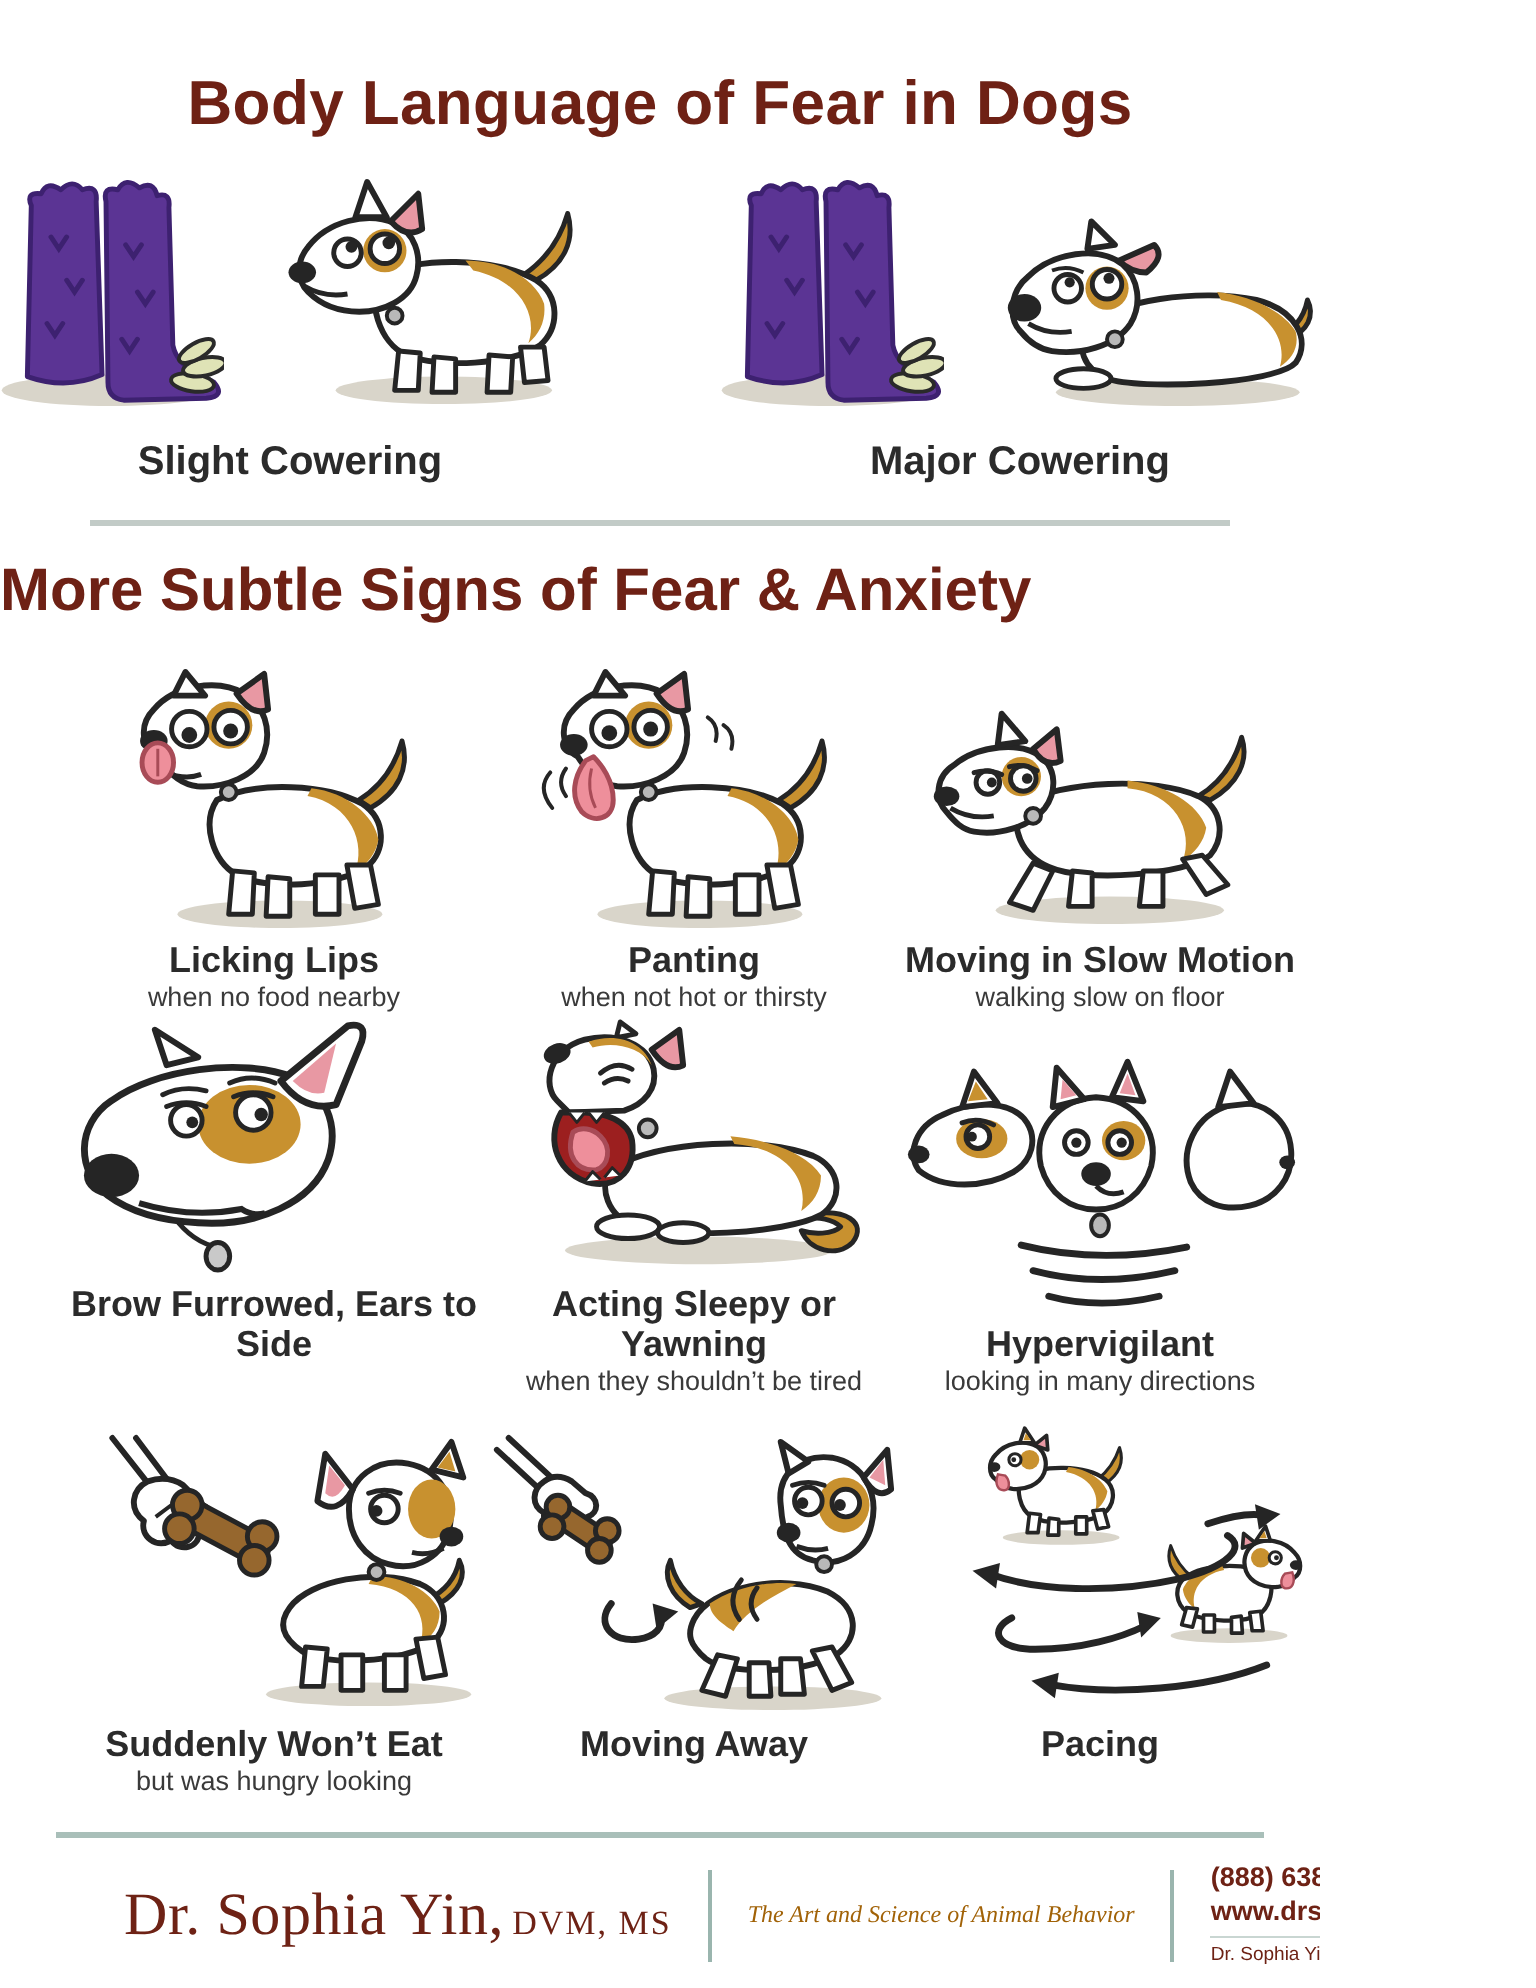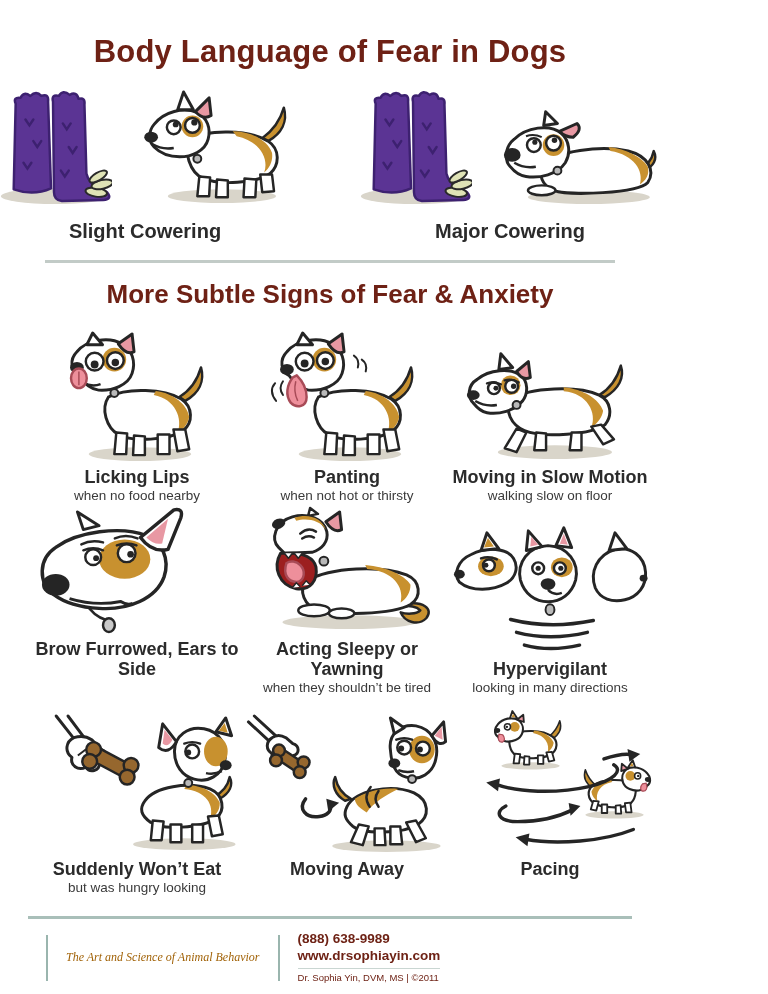--- a/index.html
+++ b/index.html
@@ -6,21 +6,21 @@
   .page{position:relative;width:660px;height:994px;background:#ffffff;overflow:hidden;
         font-family:"Liberation Sans",sans-serif;color:#2b2b2b;}
   h1.title{margin:34px 0 6px;text-align:center;font-size:31px;font-weight:800;
            letter-spacing:.2px;color:#6e2115;}
   
   .cowering{display:flex;justify-content:center;gap:58px;margin-top:18px;height:158px;}
   .cow-group{display:flex;flex-direction:column;align-items:center;}
   .cow-imgs{display:flex;align-items:flex-end;gap:26px;height:122px;}
   .cow-label{margin-top:10px;font-size:20px;font-weight:bold;color:#2b2b2b;}
   .hdiv{height:3px;background:#c2cbc7;border:none;margin:14px 45px 0;}
-  h2.subheading{margin:16px 0 6px;text-align:center;font-size:26px;font-weight:800;color:#6e2115;}
+  h2.subheading{margin:16px 0 6px;text-align:left;font-size:30px;font-weight:800;color:#6e2115;}
   
   .grid{display:grid;grid-template-columns:repeat(3,1fr);grid-template-rows:184px 192px 200px;
         padding:4px 26px 0;}
   .cell{display:flex;flex-direction:column;align-items:center;justify-content:flex-end;}
   .ill{flex:1;display:flex;align-items:flex-end;justify-content:center;width:100%;}
   .ill svg{overflow:visible;display:block;}
   .cap-t{margin-top:6px;font-size:18px;font-weight:bold;text-align:center;line-height:1.1;}
   .cap-s{font-size:13.5px;color:#3a3a3a;text-align:center;line-height:1.2;min-height:16px;}
   
   .footer{position:absolute;left:28px;right:28px;bottom:10px;border-top:3px solid #a9bfb9;
@@ -407,20 +407,24 @@
           <polygon points="70,138 84,134 82,147" fill="#252525"></polygon>
         </svg>
       </div>
       <div class="cap-t">Pacing</div>
       <div class="cap-s"></div>
     </div>
 
   </div>
 
   <footer class="footer">
+    <div class="brand">
+      <span class="brand-name">Dr. Sophia Yin,</span>
+      <span class="brand-cred">DVM, MS</span>
+    </div>
     <div class="vdiv"></div>
     <div class="tagline">The Art and Science of Animal Behavior</div>
     <div class="vdiv"></div>
     <div class="contact">
       <div class="phone">(888) 638-9989</div>
       <div class="site">www.drsophiayin.com</div>
       <div class="copy">Dr. Sophia Yin, DVM, MS | ©2011</div>
     </div>
   </footer>
 

